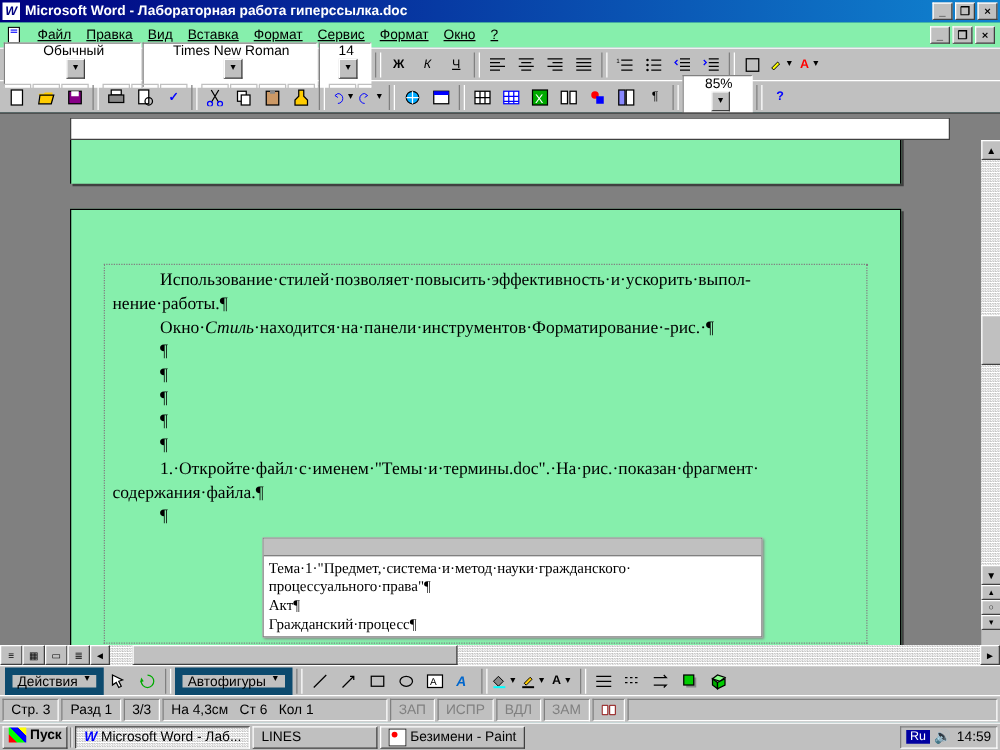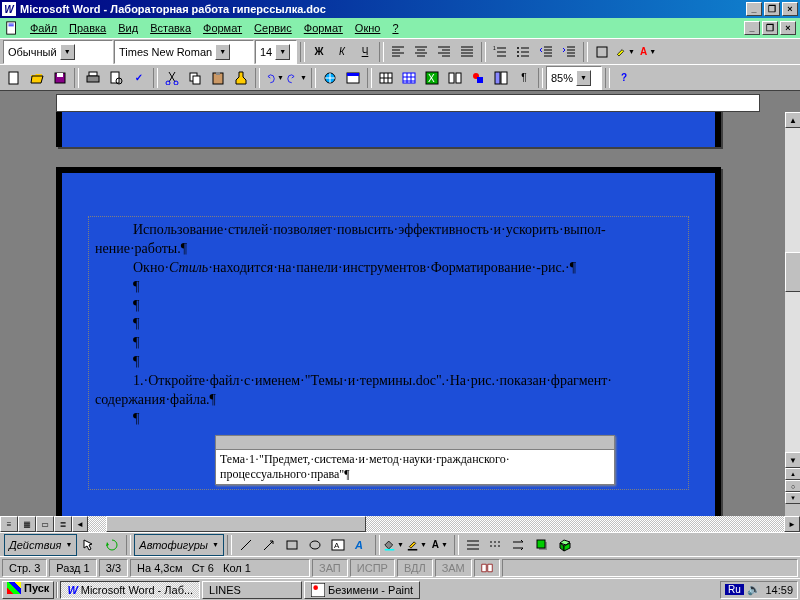--- a/index.html
+++ b/index.html
@@ -8,26 +8,26 @@
 .titlebar .logo { width: 14px; height: 14px; background: #fff; color: #000080; display: flex; align-items: center; justify-content: center; font-style: italic; font-weight: bold; margin-right: 4px; font-size: 10px; }
 .titlebar .spacer { flex: 1; }
 .winbtn { width: 16px; height: 14px; background: #c0c0c0; border: 1px solid; border-color: #fff #404040 #404040 #fff; margin-left: 2px; font-size: 9px; display: flex; align-items: center; justify-content: center; color: #000; font-family: Arial; font-weight: bold; }
 .menubar { background: #86efac; height: 20px; display: flex; align-items: center; padding: 0 4px; font-size: 11px; }
 .menubar .icon { width: 16px; height: 16px; margin-right: 4px; display: flex; align-items: center; justify-content: center; }
 .menu-item { padding: 2px 6px; cursor: default; }
 .menu-item u { text-decoration: underline; }
 .toolbar { background: #c0c0c0; height: 26px; display: flex; align-items: center; padding: 1px 3px; border-top: 1px solid #fff; gap: 1px; }
 .tb-sep { width: 5px; height: 20px; border-left: 1px solid #808080; border-right: 1px solid #fff; margin: 0 2px; }
 .tb-btn { width: 22px; height: 22px; border: 1px solid #c0c0c0; display: flex; align-items: center; justify-content: center; font-size: 10px; cursor: default; }
-.combo { background: #fff; border: 1px solid; border-color: #808080 #fff #fff #808080; height: 24px; display: flex; align-items: center; padding: 0 2px 0 4px; font-size: 11px; }
+.combo { background: #fff; border: 1px solid; border-color: #808080 #fff #fff #808080; height: 36px; display: flex; align-items: center; padding: 0 2px 0 4px; font-size: 11px; flex-direction: column; }
 .combo .dd { width: 15px; height: 16px; background: #c0c0c0; border: 1px solid; border-color: #fff #404040 #404040 #fff; margin-left: 3px; font-size: 7px; display: flex; align-items: center; justify-content: center; }
 .ruler-area { background: #808080; height: 24px; border-top: 1px solid #404040; position: relative; }
 .ruler { position: absolute; top: 3px; left: 56px; right: 40px; height: 18px; background: #fff; border: 1px solid #404040; }
 .doc-area { background: #808080; position: absolute; top: 112px; left: 0; right: 0; bottom: 84px; overflow: hidden; }
-.page-fragment { position: absolute; background: #1d4ed8; border: 6px solid #000000; box-shadow: 2px 2px 0 #404040; }
+.page-fragment { position: absolute; background: #86efac; border: 1px solid #000000; box-shadow: 2px 2px 0 #404040; }
 .pf1 { top: -30px; left: 56px; width: 665px; height: 65px; border-bottom: none; }
 .pf2 { top: 55px; left: 56px; width: 665px; height: 420px; }
 .text-frame { position: absolute; top: 43px; left: 26px; right: 26px; border: 1px dotted #808080; padding: 4px 6px; font-family: "Times New Roman", serif; font-size: 14px; line-height: 1.35; color: #000; }
 .text-frame .indent { text-indent: 38px; }
 .embedded { margin: 6px 0 0 120px; width: 400px; background: #fff; border: 1px solid #808080; box-shadow: 1px 1px 2px #888; font-size: 11px; }
 .embedded .emb-tb { height: 14px; background: #c0c0c0; border-bottom: 1px solid #808080; }
 .embedded .emb-body { padding: 2px 4px; font-family: "Times New Roman", serif; font-size: 12px; line-height: 1.25; }
 .vscroll { position: absolute; right: 0; top: 0; bottom: 0; width: 16px; background: #c0c0c0; border-left: 1px solid #808080; }
 .vscroll .arrow, .hscroll .arrow { width: 16px; height: 16px; background: #c0c0c0; border: 1px solid; border-color: #fff #404040 #404040 #fff; font-size: 8px; display: flex; align-items: center; justify-content: center; }
 .vscroll .thumb { position: absolute; top: 140px; left: 0; width: 16px; height: 40px; background: #c0c0c0; border: 1px solid; border-color: #fff #404040 #404040 #fff; }
@@ -43,21 +43,21 @@
 .status .cell { border: 1px solid; border-color: #808080 #fff #fff #808080; padding: 1px 6px; height: 18px; display: flex; align-items: center; }
 .status .dim { color: #808080; }
 .taskbar { position: absolute; bottom: 0; left: 0; right: 0; height: 22px; background: #c0c0c0; border-top: 1px solid #fff; display: flex; align-items: center; padding: 0 2px; gap: 2px; }
 .start { height: 18px; padding: 0 4px; border: 1px solid; border-color: #fff #404040 #404040 #fff; display: flex; font-weight: bold; font-size: 11px; gap: 3px; }
 .start .winflag { width: 14px; height: 12px; background: linear-gradient(45deg,#f00 25%,#0f0 25% 50%,#00f 50% 75%,#ff0 75%); }
 .task { height: 18px; padding: 0 6px; border: 1px solid; border-color: #fff #404040 #404040 #fff; display: flex; align-items: center; font-size: 11px; gap: 3px; min-width: 100px; }
 .task.active { border-color: #404040 #fff #fff #404040; background: repeating-conic-gradient(#c0c0c0 0% 25%, #fff 0% 50%) 50% / 2px 2px; }
 .tray { margin-left: auto; border: 1px solid; border-color: #808080 #fff #fff #808080; height: 18px; padding: 0 4px; display: flex; align-items: center; gap: 4px; font-size: 11px; }
 .tray .lang { background: #0000a0; color: #fff; padding: 0 3px; font-size: 10px; text-align: right; }
 svg { width: 14px; height: 14px; }
-.text-btn { padding: 0 4px; height: 22px; border: 1px solid #0c4a6e; display: flex; align-items: center; font-size: 11px; gap: 2px; font-style: italic; }
+.text-btn { padding: 0 4px; height: 22px; border: 6px solid #0c4a6e; display: flex; align-items: flex-start; font-size: 11px; gap: 2px; }
 .dd-small { font-size: 7px; margin-left: 2px; }
 </style>
 </head>
 <body>
 
 <div class="titlebar">
   <div class="logo">W</div>
   <span>Microsoft Word - Лабораторная работа гиперссылка.doc</span>
   <div class="spacer"></div>
   <div class="winbtn">_</div>
@@ -328,20 +328,22 @@
       <div class="indent">¶</div>
       <div class="indent">¶</div>
       <div class="indent"><span>1.·Откройте·файл·с·именем·"Темы·и·термины.doc".·На·рис.·показан·фрагмент·</span></div>
       <div><span>содержания·файла.¶</span></div>
       <div class="indent">¶</div>
       <div class="embedded">
         <div class="emb-tb"></div>
         <div class="emb-body">
           <div>Тема·1·"Предмет,·система·и·метод·науки·гражданского·</div>
           <div>процессуального·права"¶</div>
+          <div>Акт¶</div>
+          <div>Гражданский·процесс¶</div>
 
         </div>
       </div>
     </div>
   </div>
   <div class="vscroll">
     <div class="arrow">▲</div>
     <div class="track"></div>
     <div class="thumb"></div>
     <div class="nav-btn" style="bottom:36px">▴</div>

